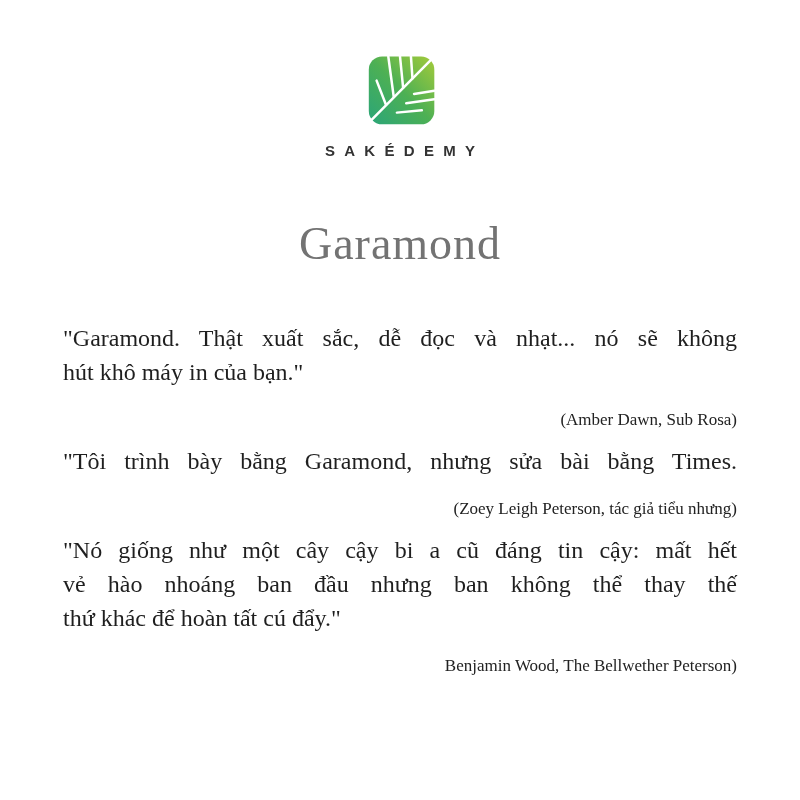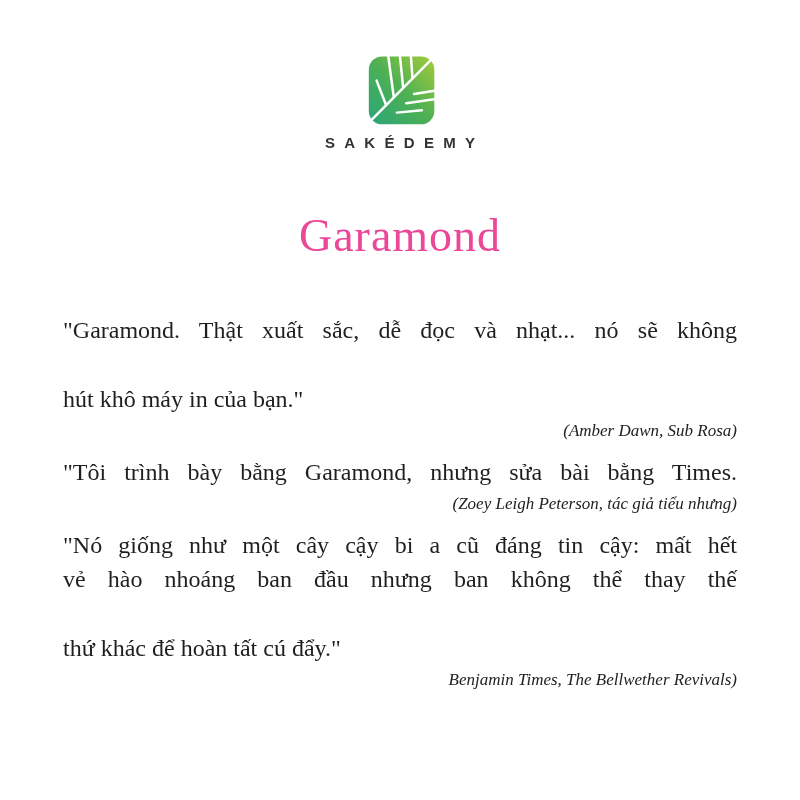--- a/index.html
+++ b/index.html
@@ -9,59 +9,57 @@
     height: 800px;
     background: #ffffff;
     font-family: "Liberation Serif", "DejaVu Serif", serif;
     color: #1e1e1e;
     overflow: hidden;
     box-sizing: border-box;
   }
   .header { padding-top: 50px; text-align: center; }
   .logo { display: block; margin: 0 auto; width: 78px; height: 80px; }
   .brand {
-    margin-top: 4px;
+    margin-top: 12px;
     font-family: "Liberation Sans", sans-serif;
     font-size: 15px;
     font-weight: bold;
     letter-spacing: 0.62em;
     padding-left: 0.62em; 
     color: #333333;
   }
   .title {
     margin-top: 58px;
     text-align: center;
     font-size: 46px;
     line-height: 54px;
     font-weight: normal;
-    color: #ec4899;
+    color: #737373;
     letter-spacing: 1px;
   }
   .quotes { margin: 50px 63px 0 63px; }
   .quote { margin-bottom: 12px; }
   .q-line {
     font-size: 24px;
     line-height: 34px;
     text-align: justify;
     text-align-last: justify;
     white-space: normal;
     color: #1f1f1f;
   }
   .q-line.last {
     text-align: center;
     text-align-last: left;
-    margin-top: 35px;
   }
   .attribution {
     font-size: 17px;
     line-height: 24px;
-    margin-top: 3px;
+    margin-top: 19px;
     text-align: right;
     color: #222222;
-    font-style: italic;
   }
 </style>
 </head>
 <body>
 
 <div class="poster">
 
   <div class="header">
     <svg class="logo" viewBox="0 0 100 100" xmlns="http://www.w3.org/2000/svg" aria-hidden="true">
       <defs>
@@ -102,17 +100,17 @@
 
     <div class="quote">
       <div class="q-line">"Tôi trình bày bằng Garamond, nhưng sửa bài bằng Times.</div>
       <div class="attribution">(Zoey Leigh Peterson, tác giả tiểu nhưng)</div>
     </div>
 
     <div class="quote">
       <div class="q-line">"Nó giống như một cây cậy bi a cũ đáng tin cậy: mất hết</div>
       <div class="q-line">vẻ hào nhoáng ban đầu nhưng ban không thể thay thế</div>
       <div class="q-line last">thứ khác để hoàn tất cú đẩy."</div>
-      <div class="attribution">Benjamin Times, The Bellwether Revivals)</div>
+      <div class="attribution">Benjamin Wood, The Bellwether Peterson)</div>
     </div>
 
   </div>
 </div>
 
 </body></html>

